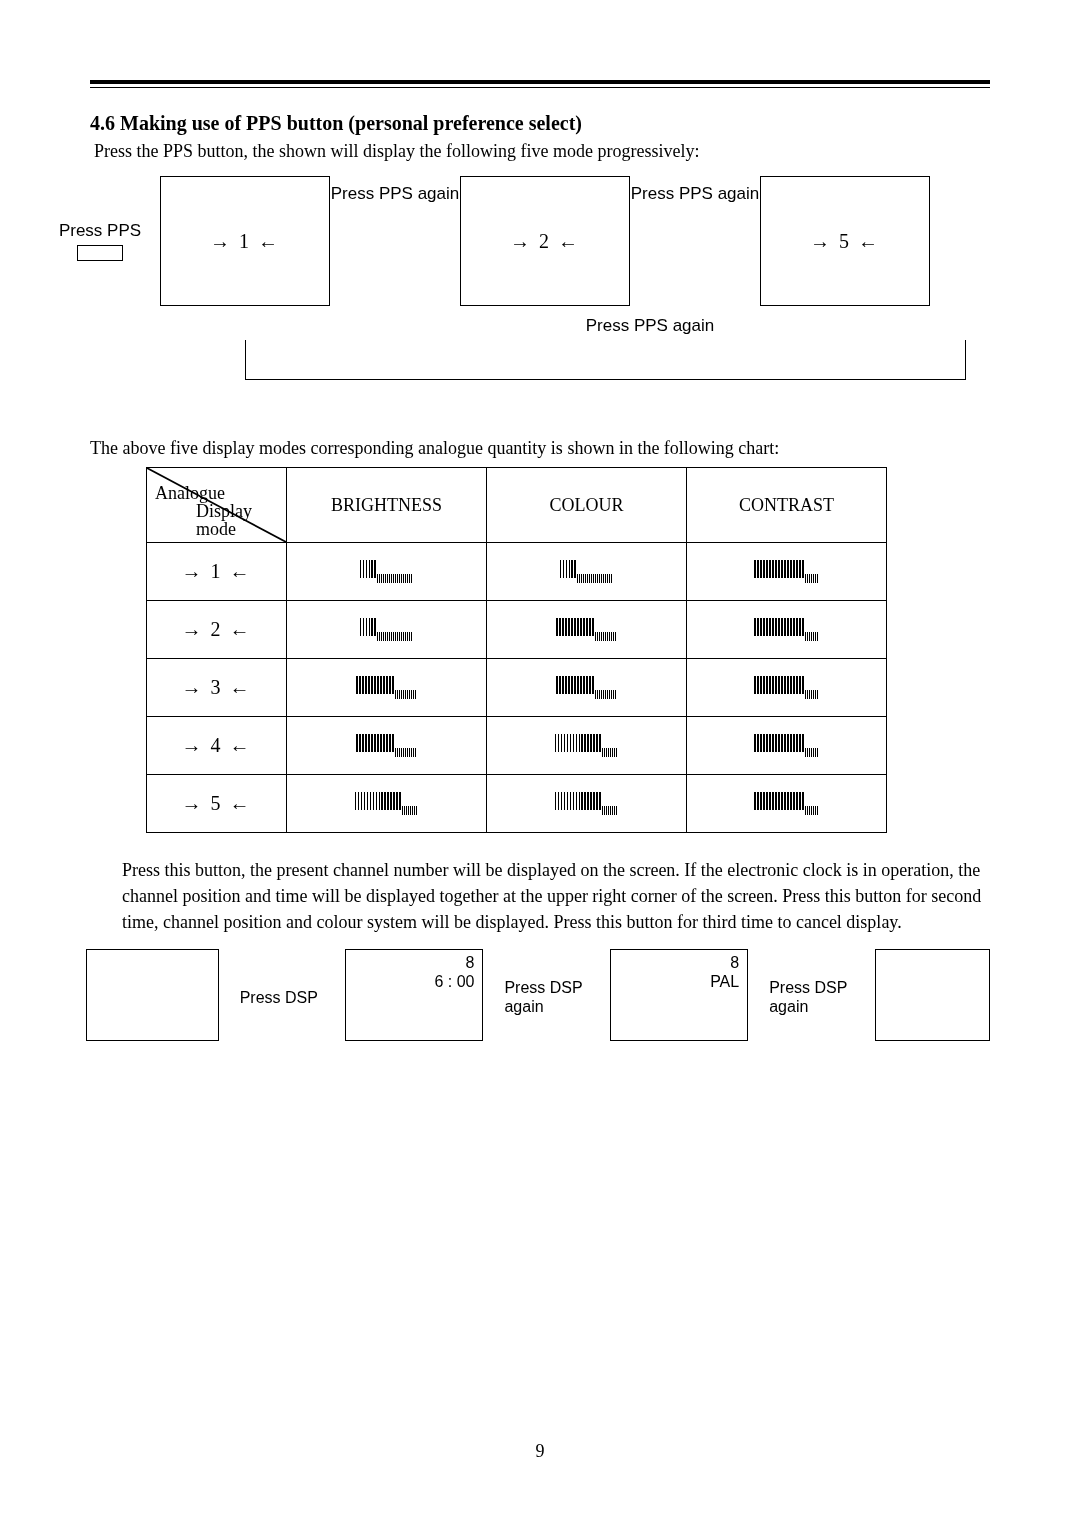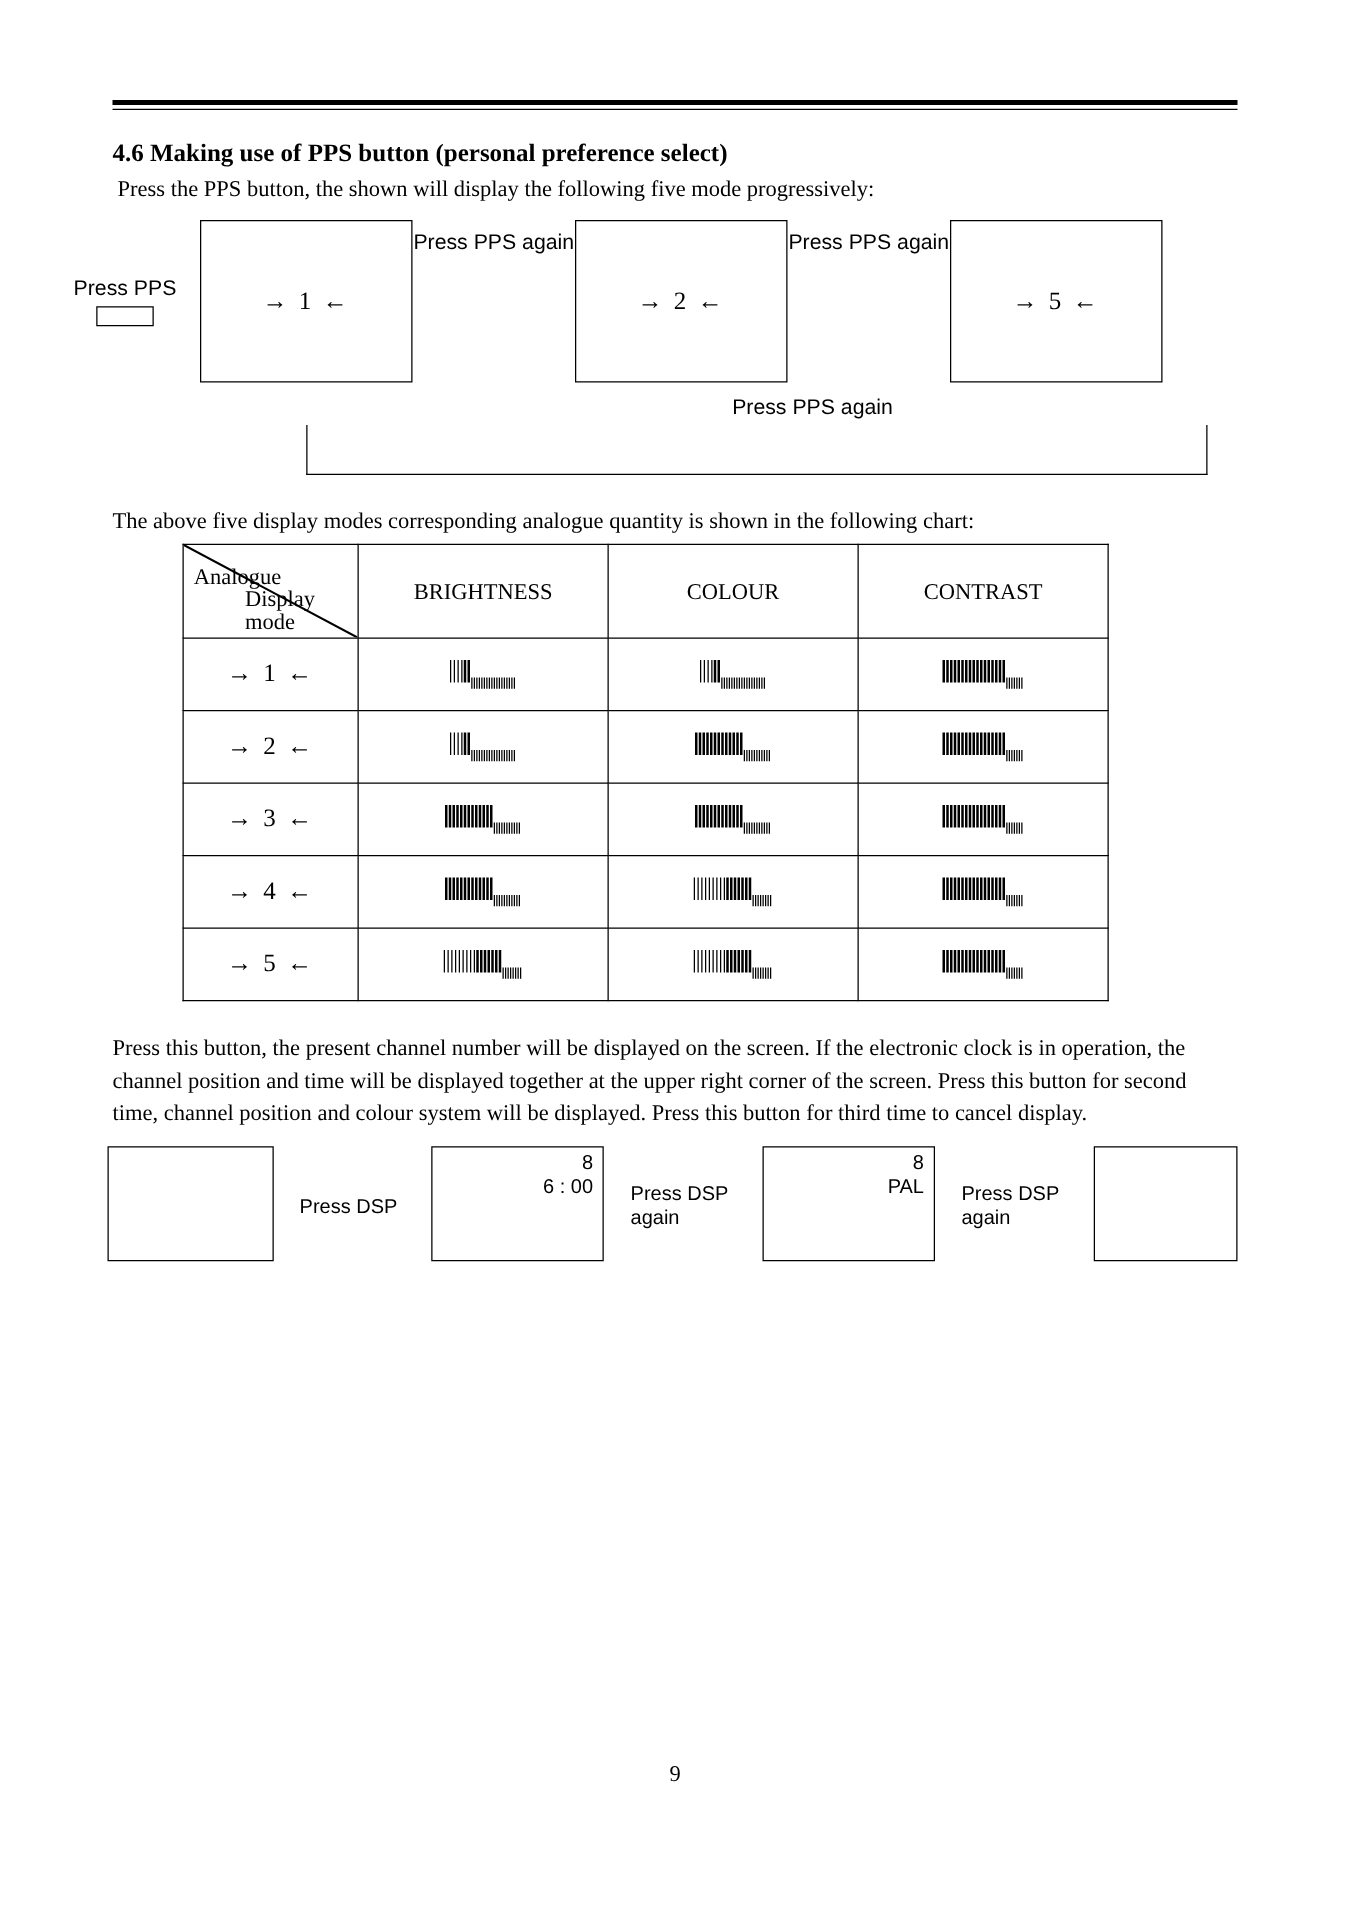--- a/index.html
+++ b/index.html
@@ -84,21 +84,21 @@
     .loop-line {
       border-left: 1.5px solid #000;
       border-right: 1.5px solid #000;
       border-bottom: 1.5px solid #000;
       height: 40px;
       margin-left: 155px;
       margin-right: 24px;
       margin-top: -2px;
     }
     .chart-intro {
-      margin-top: 26px;
+      margin-top: 58px;
       margin-bottom: 8px;
     }
     table.chart {
       border-collapse: collapse;
       margin-left: 56px;
     }
     table.chart th, table.chart td {
       border: 1.5px solid #000;
       text-align: center;
       vertical-align: middle;
@@ -132,21 +132,21 @@
       vertical-align: middle;
     }
     .bar .tall, .bar .short {
       display: inline-block;
       background: #000;
       margin-right: 1.2px;
     }
     .bar .tall { width: 1.8px; height: 18px; }
     .bar .short { width: 1px; height: 9px; vertical-align: bottom; margin-right: 1px; }
     .sec47 { margin-top: 24px; }
-    .body-text { margin-top: 4px; line-height: 1.45; }
+    .body-text { margin-top: 4px; line-height: 1.45; margin-left: 32px; }
     .dsp-row {
       display: flex;
       align-items: center;
       margin-top: 14px;
       margin-left: -4px;
       gap: 21px;
     }
     .dsp-screen {
       border: 1.5px solid #000;
       height: 92px;

